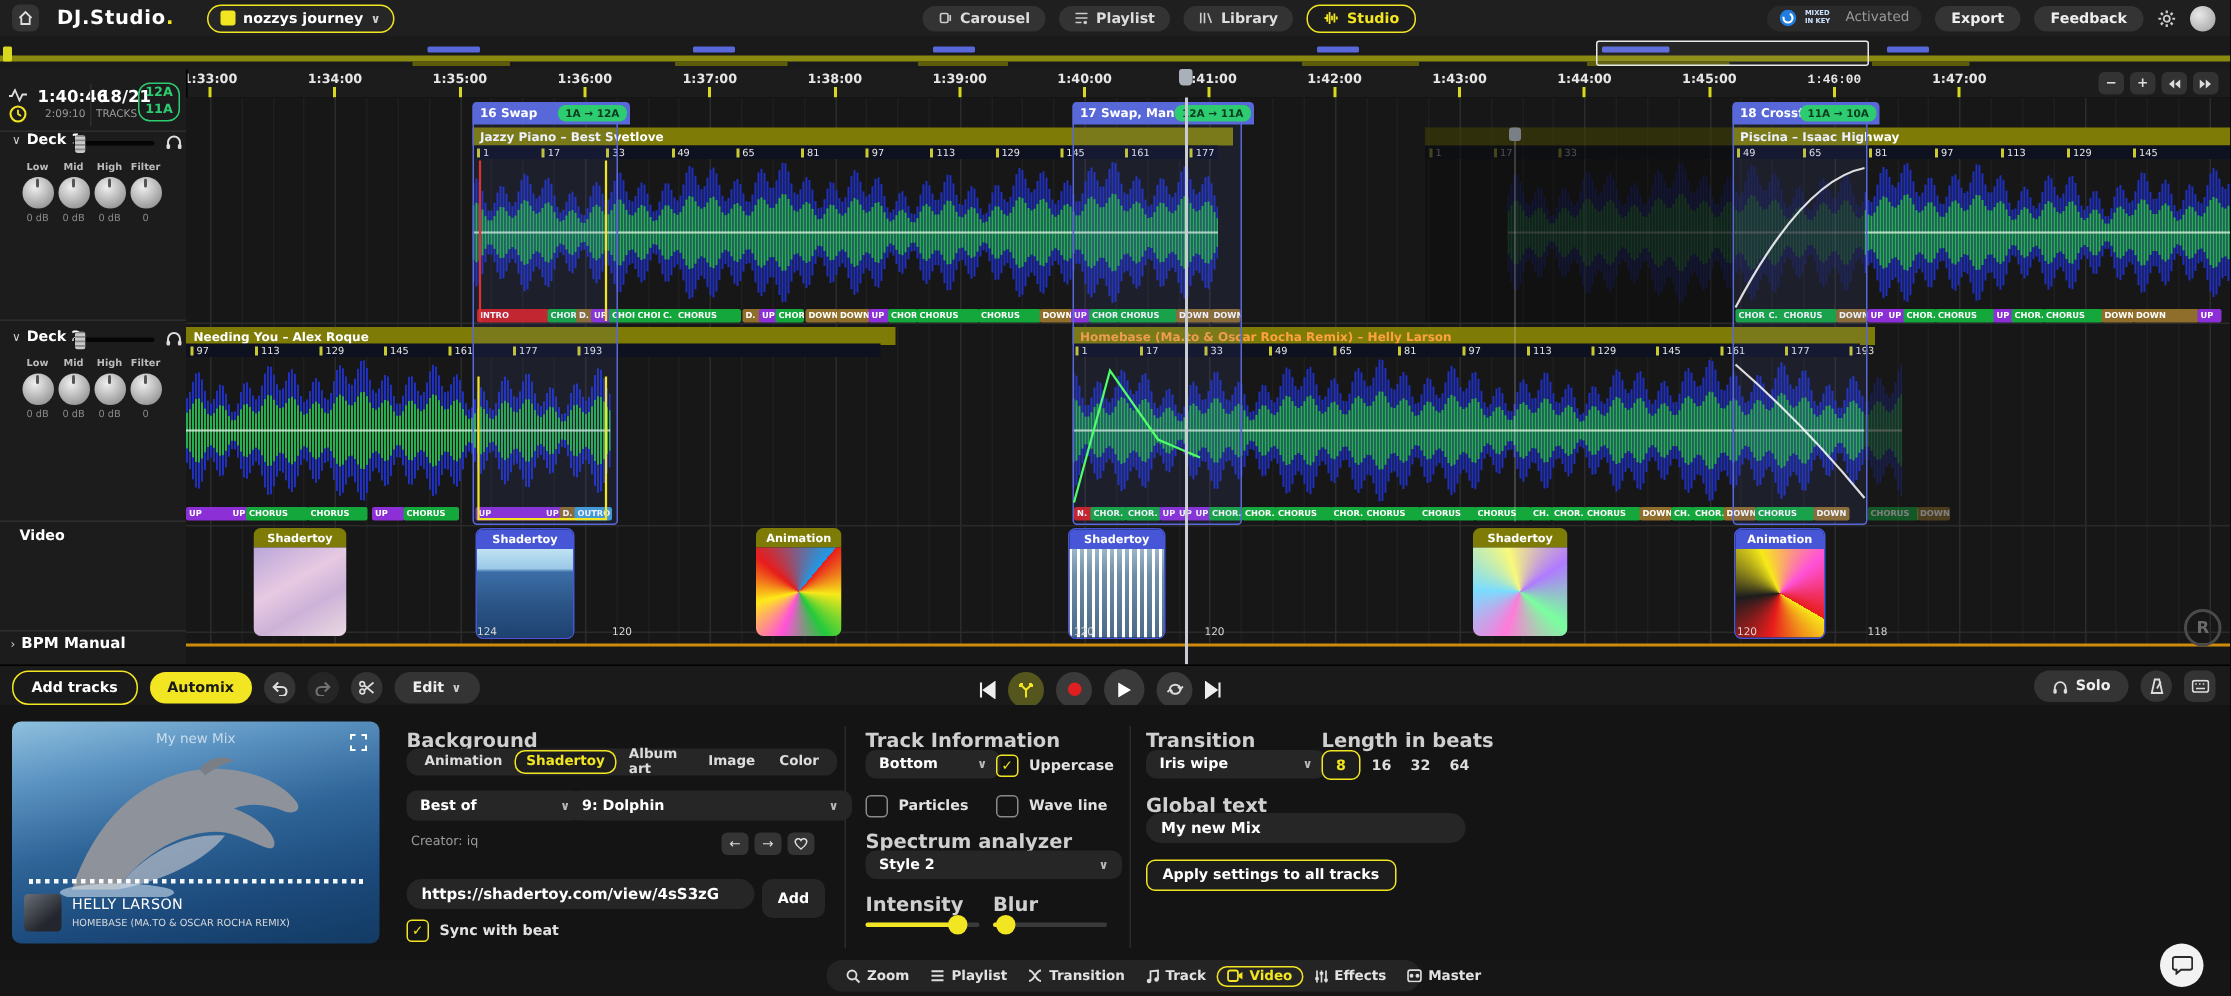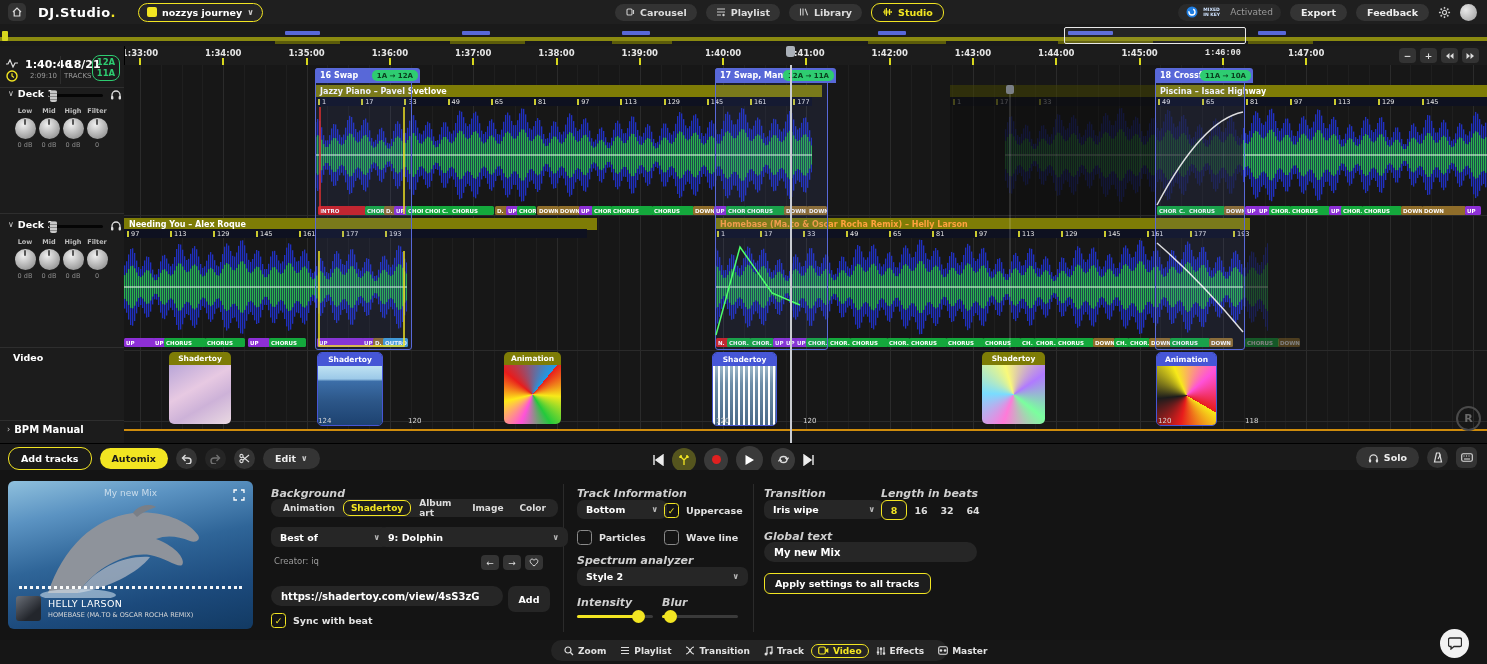--- a/index.html
+++ b/index.html
@@ -99,21 +99,21 @@
   .tb-outline{border:1.5px solid #f2e522;color:#fff;background:transparent;}
   .tb-yellow{background:#f2e522;color:#1a1a1a;}
   .tb-gray{background:#343434;color:#eee;gap:5px;}
   .cbtn{width:21px;height:21px;border-radius:50%;background:#343434;display:flex;align-items:center;justify-content:center;}
   .cbtn.dim{opacity:.45;}
   .pb{width:24px;height:24px;border-radius:50%;background:#3a3a3a;display:flex;align-items:center;justify-content:center;}
 
   
   #bottom{left:0;top:470px;width:100%;height:170px;background:#141414;}
   .vdiv{position:absolute;top:14px;height:148px;width:1px;background:#2b2b2b;}
-  .plabel{font-size:11px;color:#cfcfcf;font-weight:bold;font-style:italic;}
+  .plabel{font-size:13px;color:#cfcfcf;font-weight:bold;}
   .dd{background:#262626;border-radius:7px;display:flex;align-items:center;justify-content:space-between;
       padding:0 9px;font-size:9.5px;font-weight:bold;color:#fff;}
   .dd .chev{font-size:8px;color:#bbb;}
   .tabbar{background:#262626;border-radius:8px;display:flex;align-items:center;justify-content:space-between;padding:0 4px;}
   .tab{font-size:9px;color:#ddd;font-weight:bold;padding:2px 7px;border-radius:7px;border:1.5px solid transparent;}
   .tab.active{border-color:#f2e522;color:#f2e522;background:#1d1d1d;}
   .chk{width:13px;height:13px;border-radius:3.5px;border:1.5px solid #8a8a8a;display:flex;align-items:center;justify-content:center;}
   .chk.on{border-color:#f2e522;color:#f2e522;font-size:9px;font-weight:bold;}
   .chklabel{font-size:9.5px;color:#e2e2e2;font-weight:bold;margin-left:7px;}
   .txtinput{background:#262626;border-radius:10px;display:flex;align-items:center;padding:0 10px;
@@ -2295,21 +2295,21 @@
             <rect x="18" y="35.24819768330428" width="1.3" height="27.503604633391447" fill="#28b24e"></rect>
             <rect x="20" y="16.852263212587914" width="1.3" height="64.29547357482417" fill="#2030c0"></rect>
             <rect x="20" y="31.318744766923352" width="1.3" height="35.362510466153296" fill="#28b24e"></rect>
             <rect x="22" y="9.27107227357034" width="1.3" height="79.45785545285932" fill="#2030c0"></rect>
             <rect x="22" y="27.149089750463684" width="1.3" height="43.70182049907263" fill="#28b24e"></rect>
             <rect x="24" y="5.240793240427337" width="1.3" height="87.51841351914533" fill="#2030c0"></rect>
             <rect x="24" y="24.932436282235034" width="1.3" height="48.13512743552993" fill="#28b24e"></rect>
             <rect x="0" y="48.3" width="25" height="1.4" fill="#cfead2" opacity="0.85"></rect>
           </svg>
         </div>
-        <div class="ttitle" style="left: 191px; top: 20px; width: 497px; color: rgb(255, 255, 255);">Jazzy Piano – Pavel Svetlove</div>
+        <div class="ttitle" style="left: 191px; top: 20px; width: 497px; color: rgb(255, 255, 255);">Jazzy Piano – Best Svetlove</div>
         <div class="beatstrip" style="left: 191px; top: 32px; width: 497px; opacity: 1;"></div>
         <div class="ttitle dim" style="left: 826px; top: 20px; width: 205px; color: rgb(255, 255, 255);"></div>
         <div class="beatstrip" style="left: 826px; top: 32px; width: 205px; opacity: 0.4;"></div>
         <div class="ttitle" style="left: 1031px; top: 20px; width: 332px; color: rgb(255, 255, 255);">Piscina – Isaac Highway</div>
         <div class="beatstrip" style="left: 1031px; top: 32px; width: 332px; opacity: 1;"></div>
         <div class="ttitle" style="left: 0px; top: 153px; width: 463px; color: rgb(255, 255, 255);">Needing You – Alex Roque</div>
         <div class="beatstrip" style="left: 0px; top: 164px; width: 463px; opacity: 1;"></div>
         <div class="ttitle" style="left: 591px; top: 153px; width: 525px; color: rgb(255, 162, 62);">Homebase (Ma.to &amp; Oscar Rocha Remix) – Helly Larson</div>
         <div class="beatstrip" style="left: 591px; top: 164px; width: 525px; opacity: 1;"></div>
         <div class="beatnum" style="left: 194px; top: 33px; opacity: 1;">1</div>

